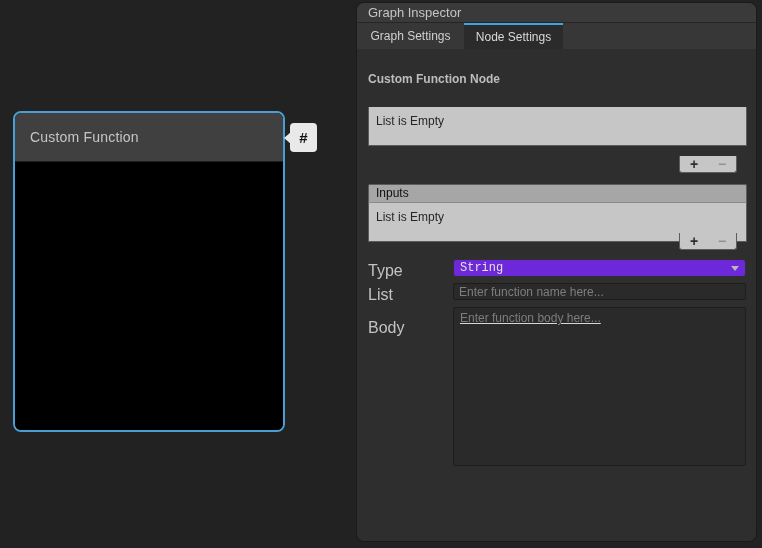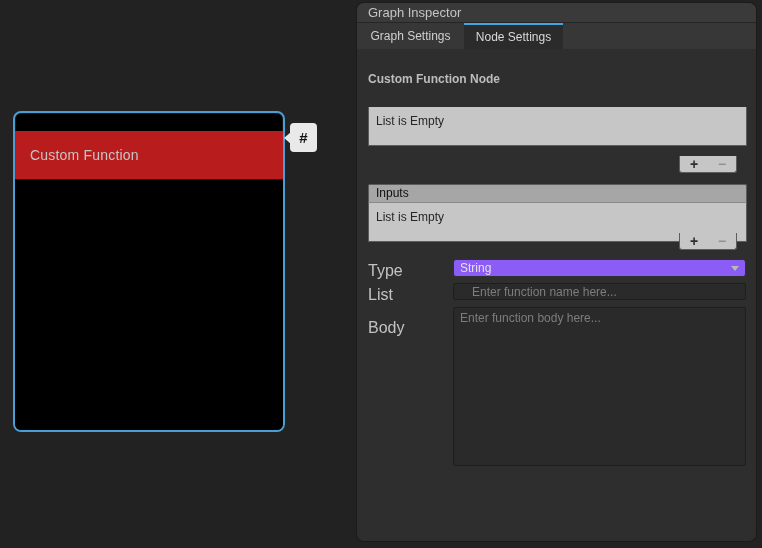--- a/index.html
+++ b/index.html
@@ -17,25 +17,24 @@
 
   .node {
     position:absolute; left:13px; top:111px; width:272px; height:321px;
     background:#000;
     border:2px solid var(--selection,#4a9ed6);
     border-radius:8px;
     overflow:hidden;
     box-shadow:inset 0 0 0 1px #161616;
   }
   .node-header {
-    height:49px; background:#b91c1c;
+    height:49px; background:#404040;
     border-bottom:1px solid #1d1d1d;
     display:flex; align-items:center;
     padding-left:15px;
-    margin-top:18px;
   }
   .node-title { font-size:14px; color:#c6c6c6; letter-spacing:.2px; }
   .node-body { background:#000; height:100%; }
 
   .hash-badge {
     position:absolute; left:290px; top:123px; width:27px; height:29px;
     background:#e9e9e9; border-radius:4px;
     display:flex; align-items:center; justify-content:center;
     font-size:15px; font-weight:bold; color:#141414;
   }
@@ -100,38 +99,38 @@
   .btn-remove { font-size:14px; font-weight:bold; color:#929292; line-height:15px; cursor:default; }
 
   
   .field-label { position:absolute; left:11px; font-size:16px; color:#c3c3c3; }
   .label-type { top:197px; }
   .label-name { top:221px; }
   .label-body { top:254px; }
 
   .dropdown {
     position:absolute; left:96px; top:194px; width:293px; height:18px;
-    background:#8b5cf6; border-radius:3px; border:1px solid #303030;
+    background:#6d28d9; border-radius:3px; border:1px solid #303030;
     display:flex; align-items:center; padding-left:6px;
-    font-size:12px; color:#e2e2e2; cursor:default;
+    font-size:12px; color:#e2e2e2; cursor:default;font-family:Liberation Mono, monospace;
   }
   .dropdown-arrow {
     position:absolute; right:6px; top:6px;
     border-left:4px solid transparent; border-right:4px solid transparent;
     border-top:5px solid #b9b9b9;
   }
 
   .text-input, .text-area {
     position:absolute; left:96px; width:293px;
     background:#2a2a2a; border:1px solid #1d1d1d; border-radius:2px;
     font-family:"Liberation Sans","DejaVu Sans",sans-serif;
     font-size:12px; color:#d8d8d8; outline:none;
   }
-  .text-input { top:218px; height:17px; padding:0 18px; }
-  .text-area  { top:242px; height:159px; padding:3px 6px; resize:none; }
+  .text-input { top:218px; height:17px; padding:0 5px; }
+  .text-area  { top:242px; height:159px; padding:3px 6px; resize:none;text-decoration:underline; }
   .text-input::placeholder, .text-area::placeholder { color:#7d7d7d; opacity:1; }
 </style>
 </head>
 <body>
 
 <div class="graph-canvas">
 
   <div class="node">
     <div class="node-header">
       <span class="node-title">Custom Function</span>

